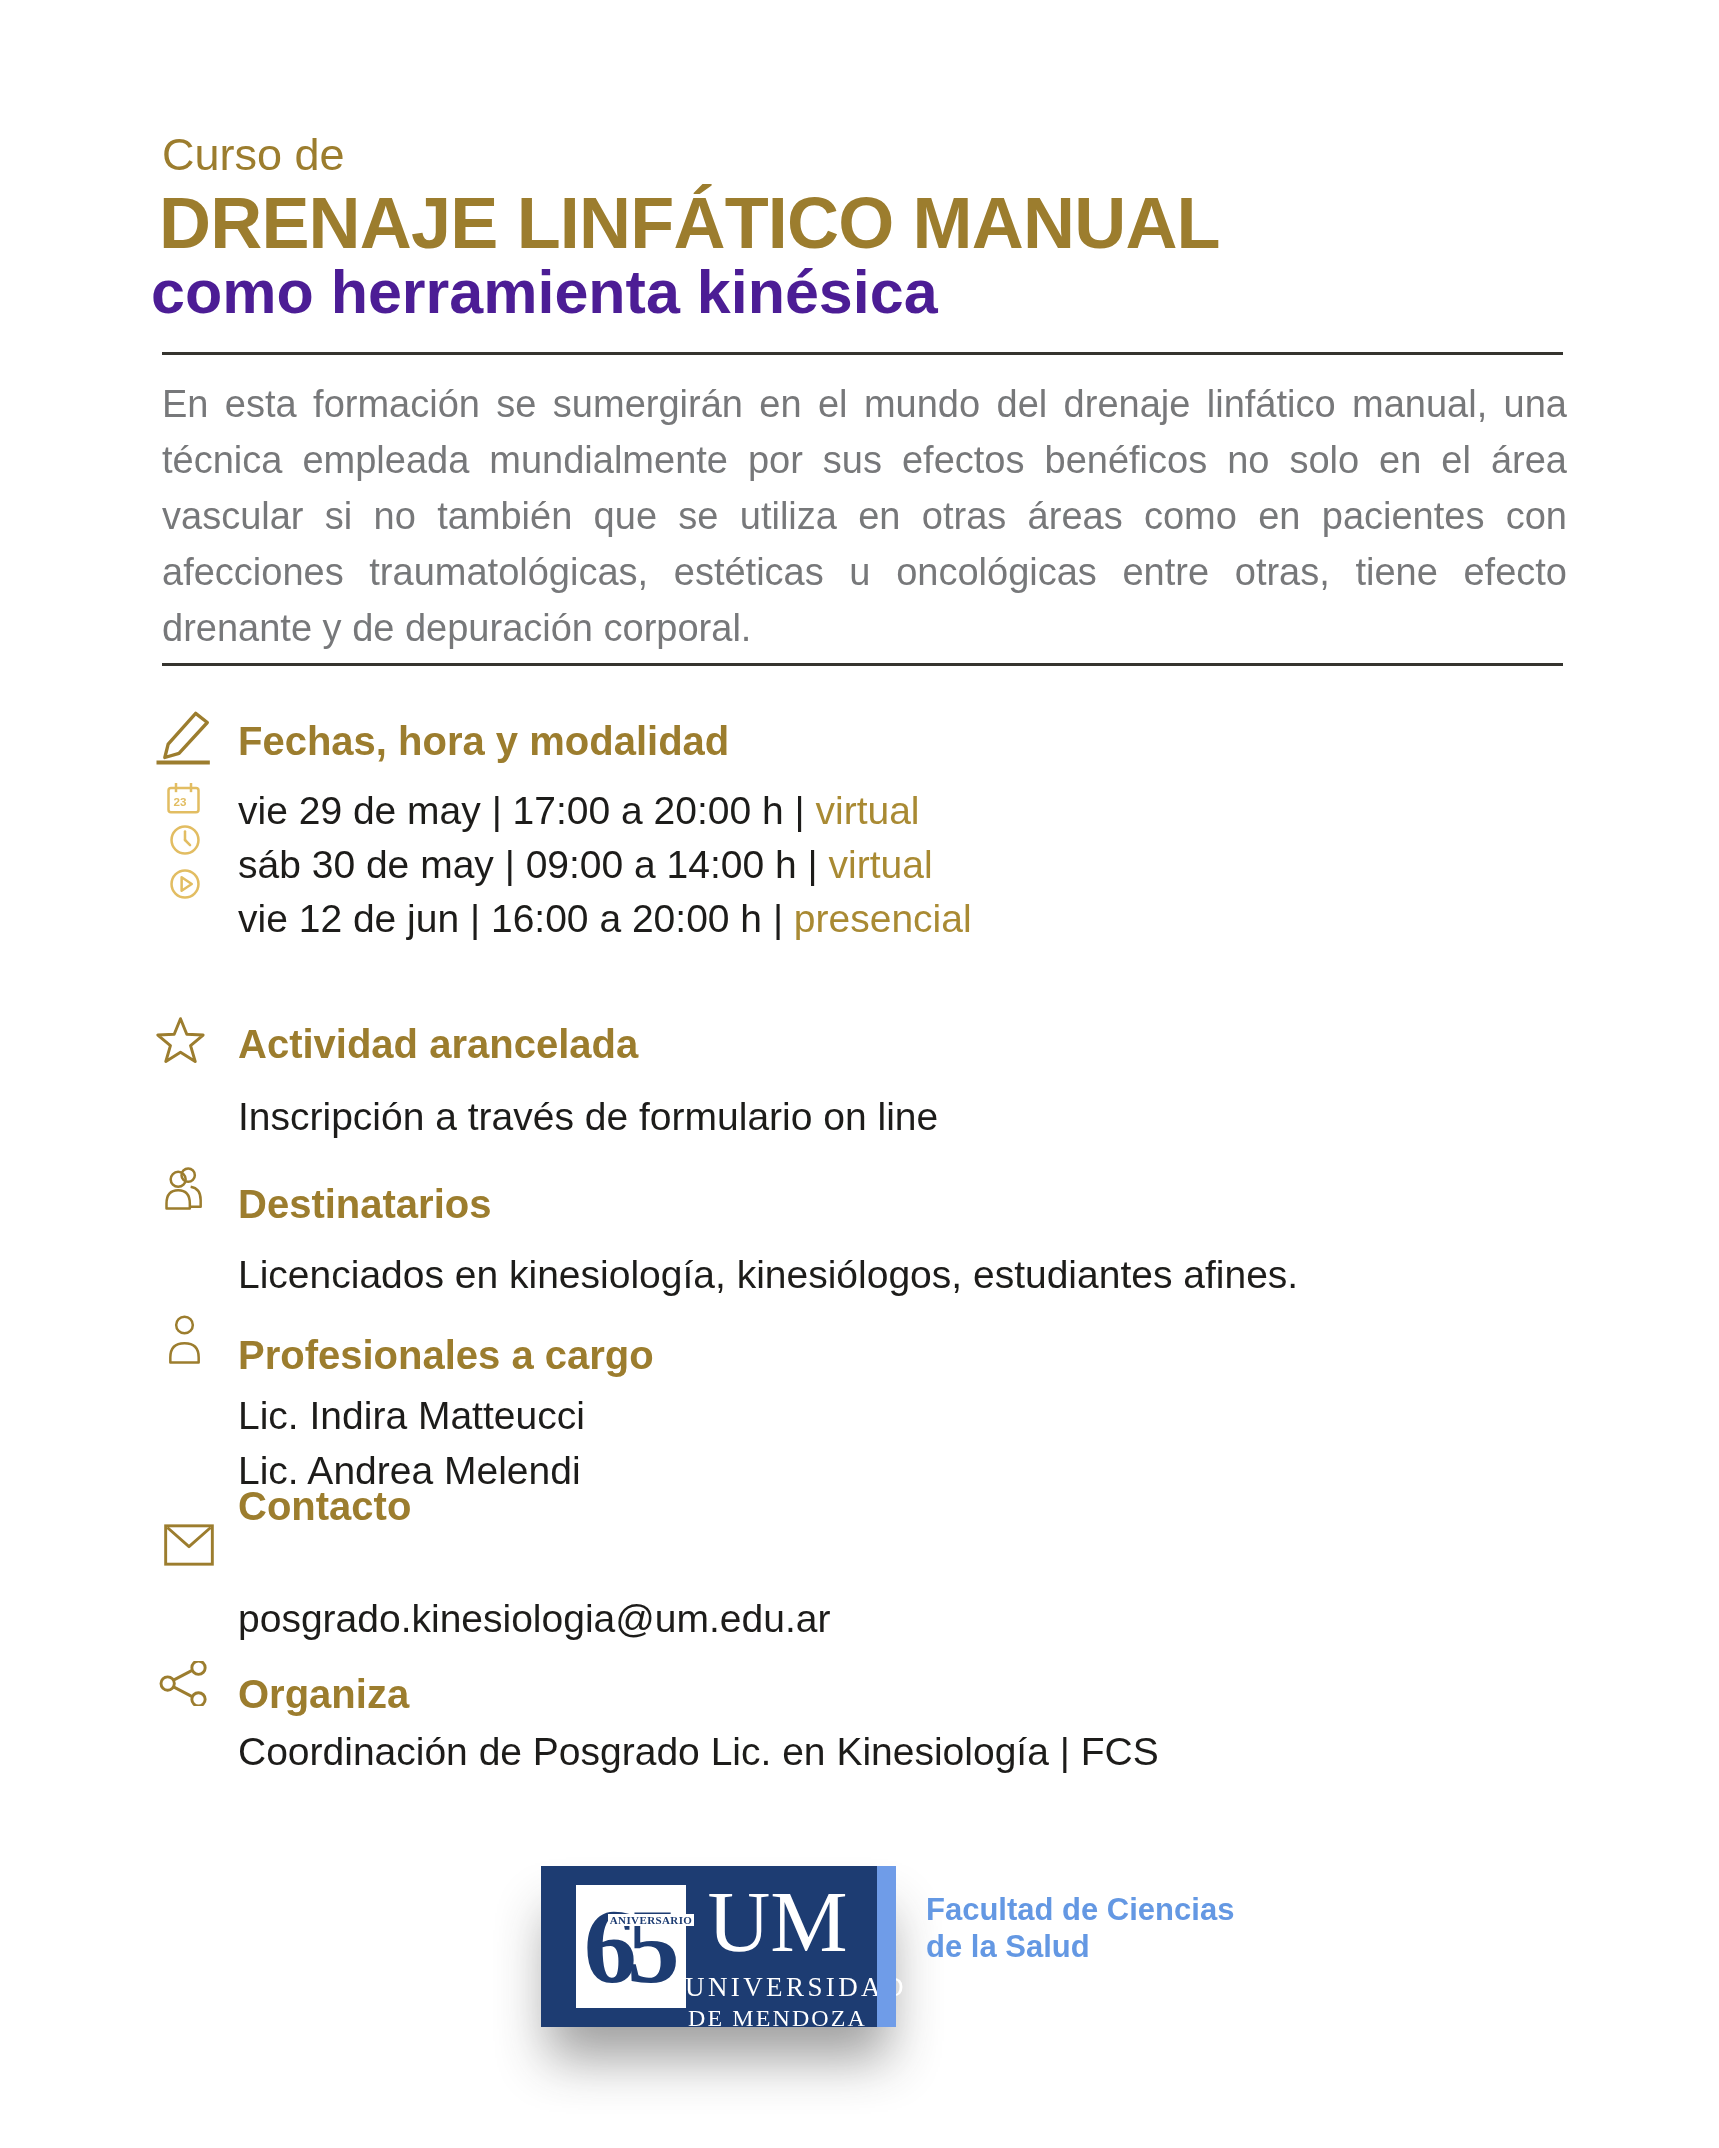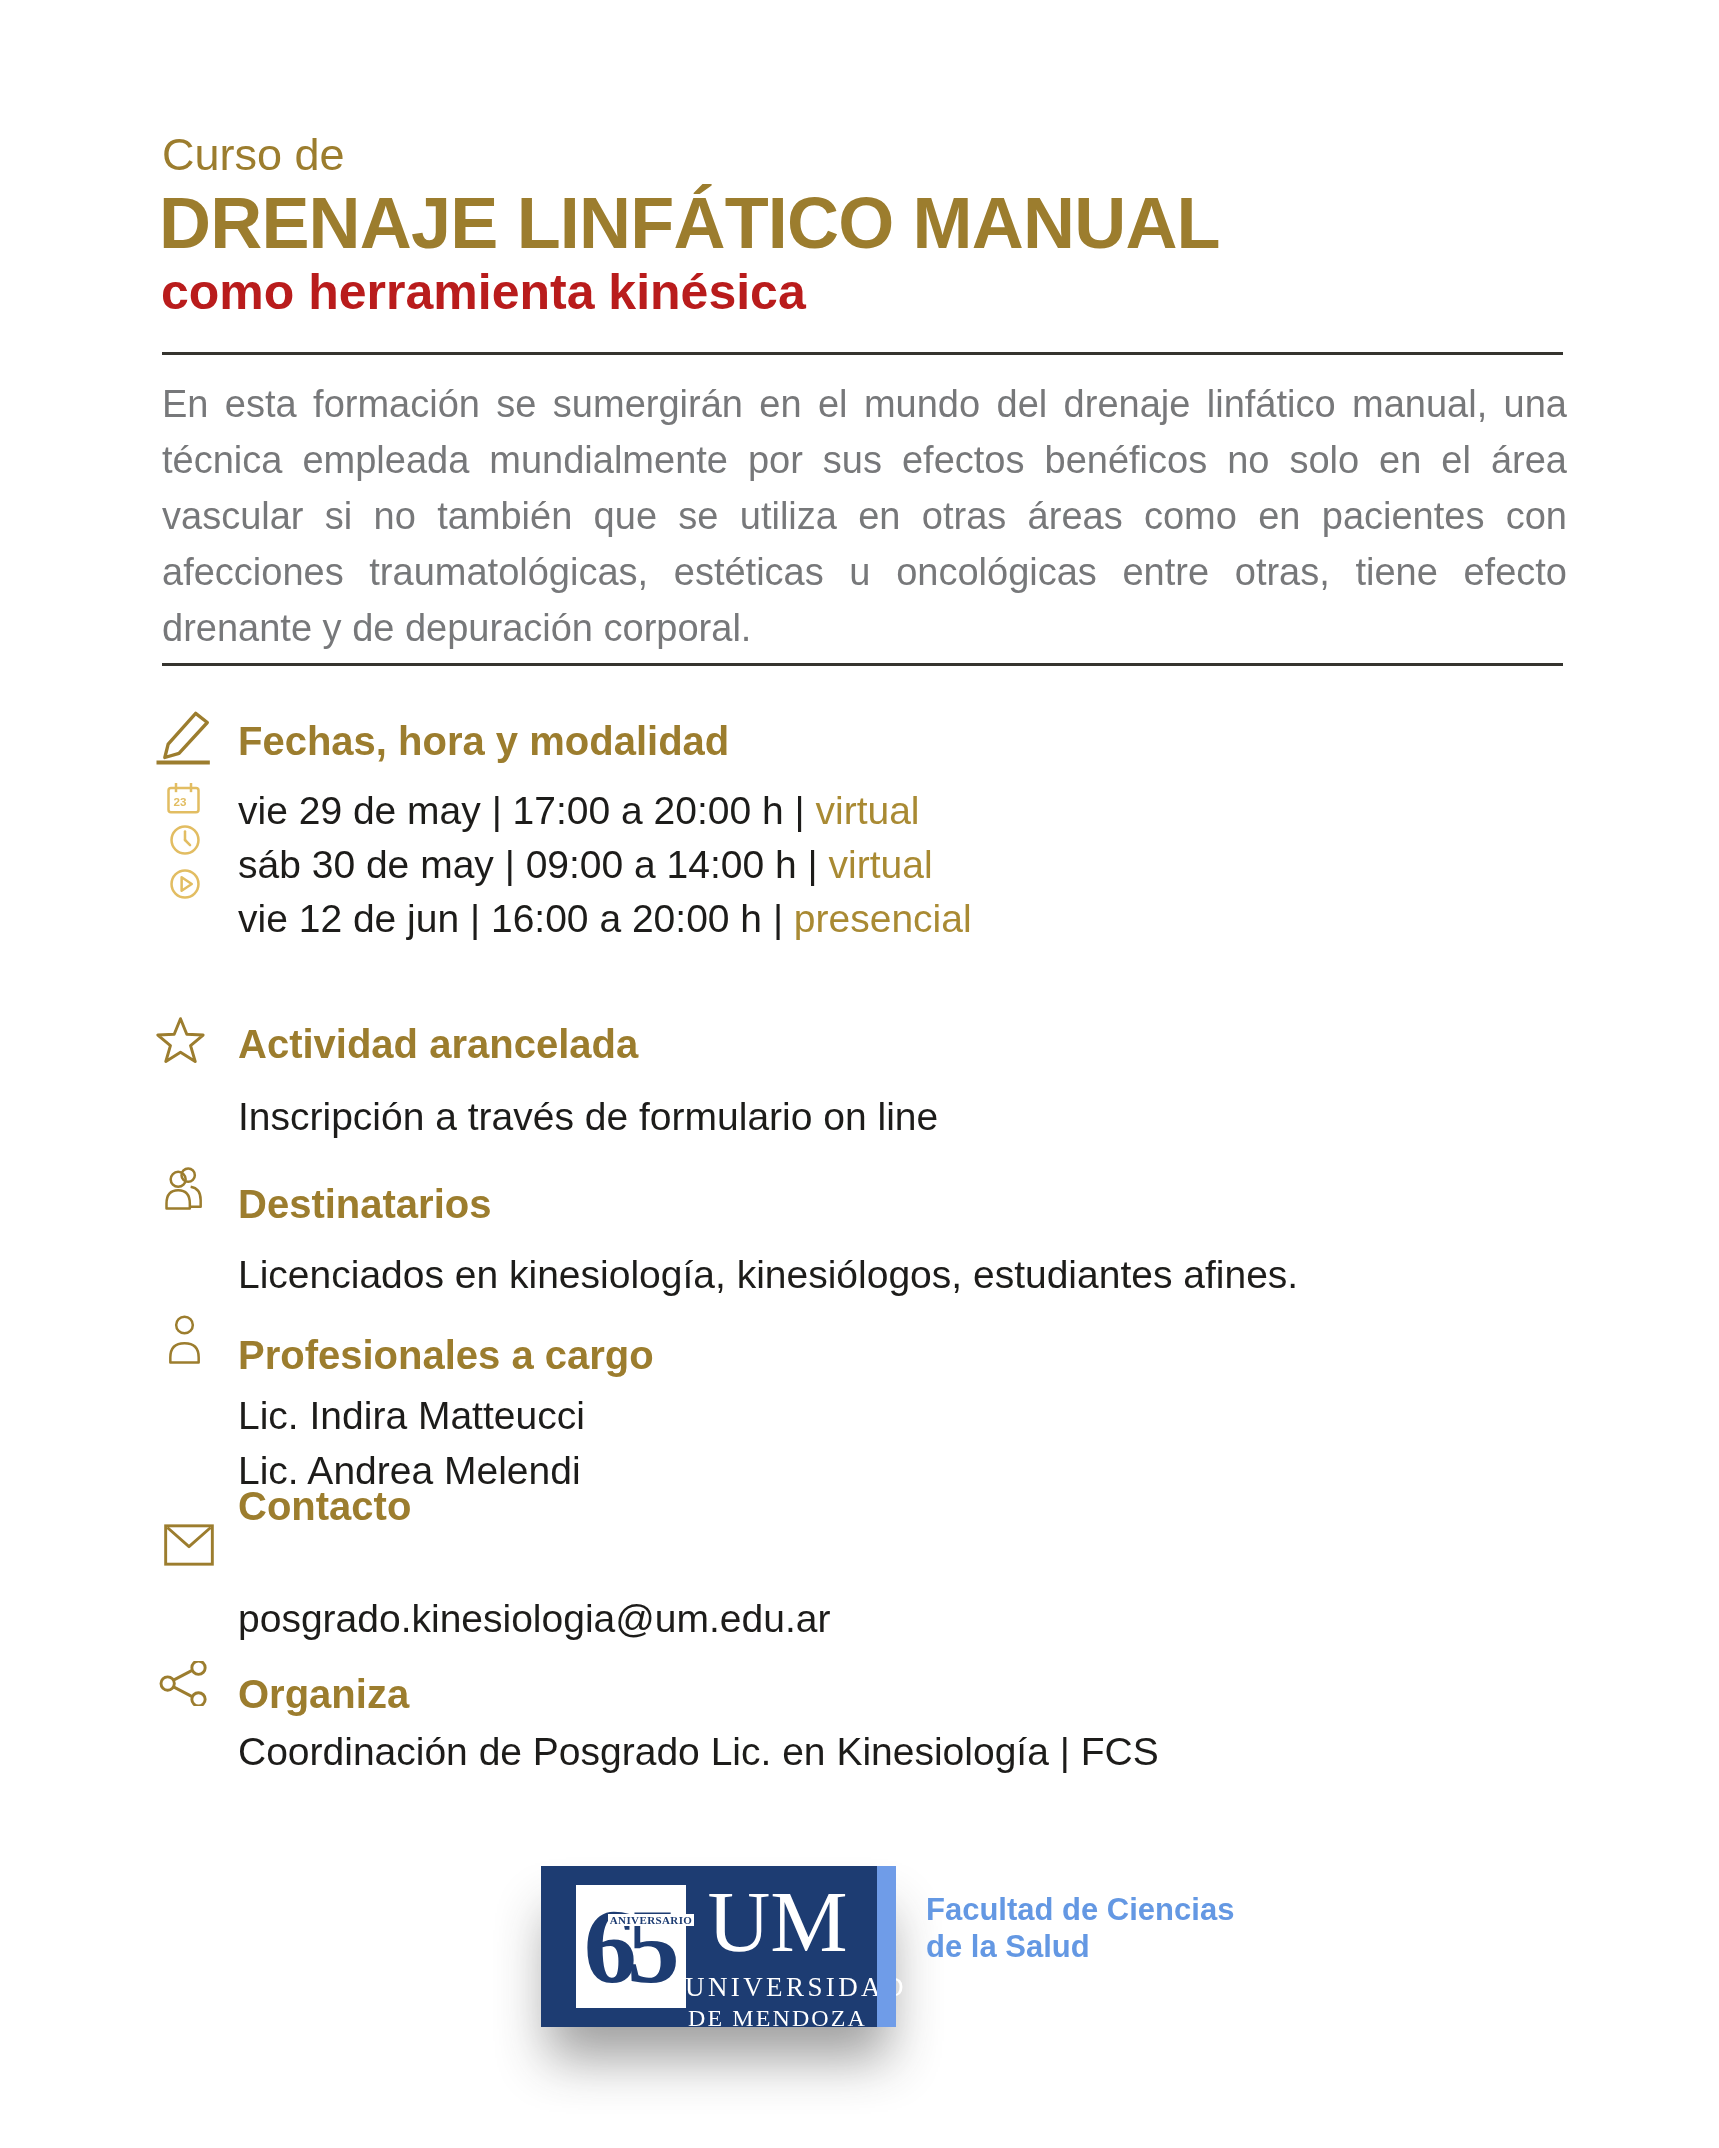--- a/index.html
+++ b/index.html
@@ -5,21 +5,21 @@
   html,body { margin:0; padding:0; background:#ffffff; }
   .page {
     position:relative; width:1719px; height:2148px; background:#ffffff;
     font-family:"Liberation Sans", sans-serif; overflow:hidden;
   }
   .abs { position:absolute; }
 
   
   .eyebrow   { left:162px; top:128px; font-size:45px; line-height:54px; color:#9c7d2e; font-weight:400; }
   .title     { left:159px; top:183px; font-size:72px; line-height:81px; color:#9c7d2e; font-weight:800; letter-spacing:-0.8px; margin:0; }
-  .subtitle  { left:161px; top:263px; font-size:50px; line-height:59px; color:#b91c1c; font-weight:700; }
+  .subtitle  { left:151px; top:263px; font-size:61px; line-height:59px; color:#4c1d95; font-weight:700; }
   .rule      { left:162px; width:1401px; height:3.4px; background:#35342f; }
   .rule-top    { top:352px; }
   .rule-bottom { top:663px; }
   .intro {
     left:162px; top:376px; width:1405px; margin:0;
     font-size:38px; line-height:56px; color:#77787a; text-align:justify;
   }
 
   
   .h-gold { font-size:40px; line-height:49px; font-weight:700; color:#9c7d2e; }

